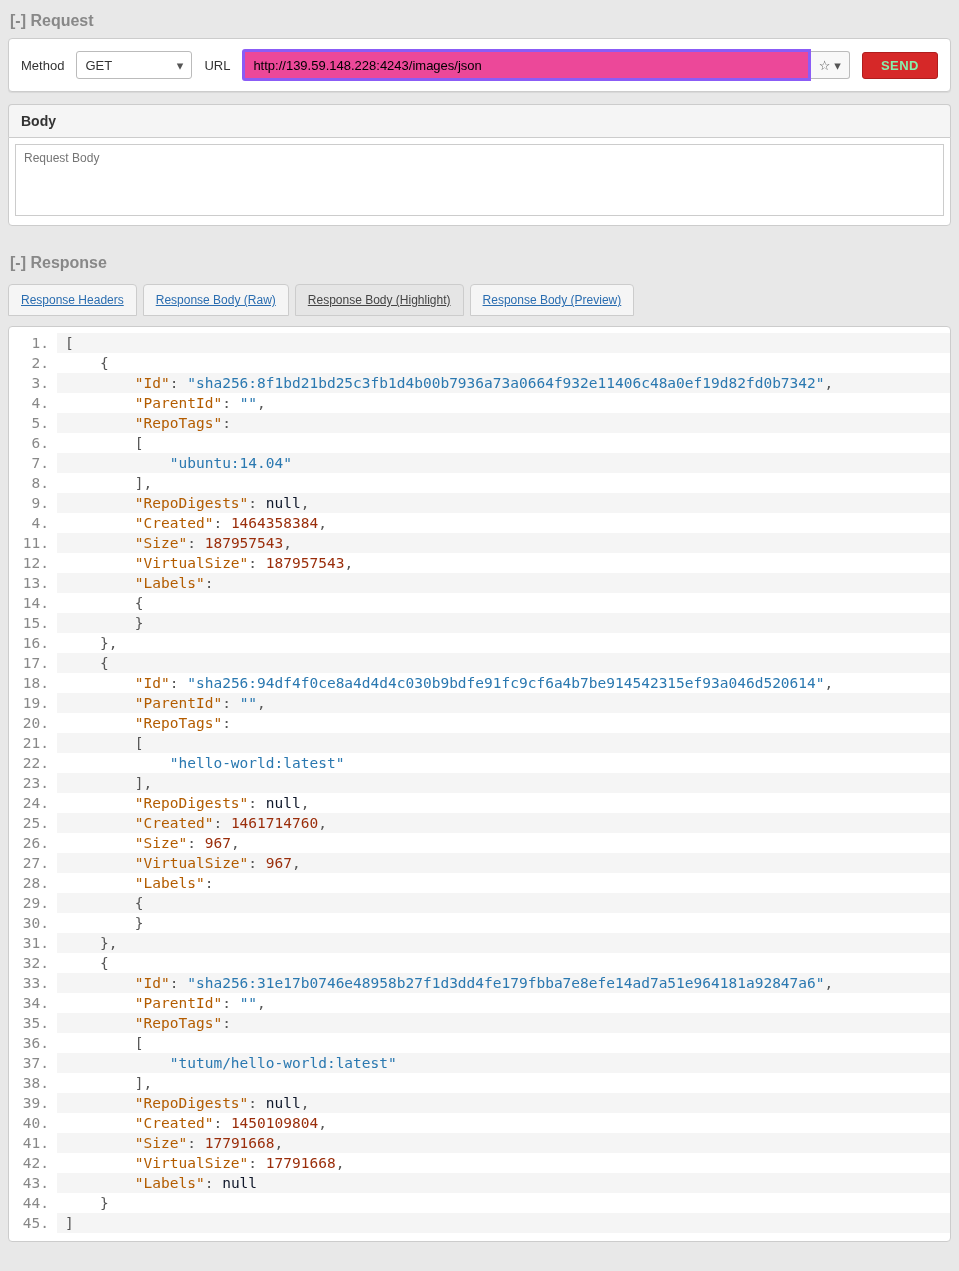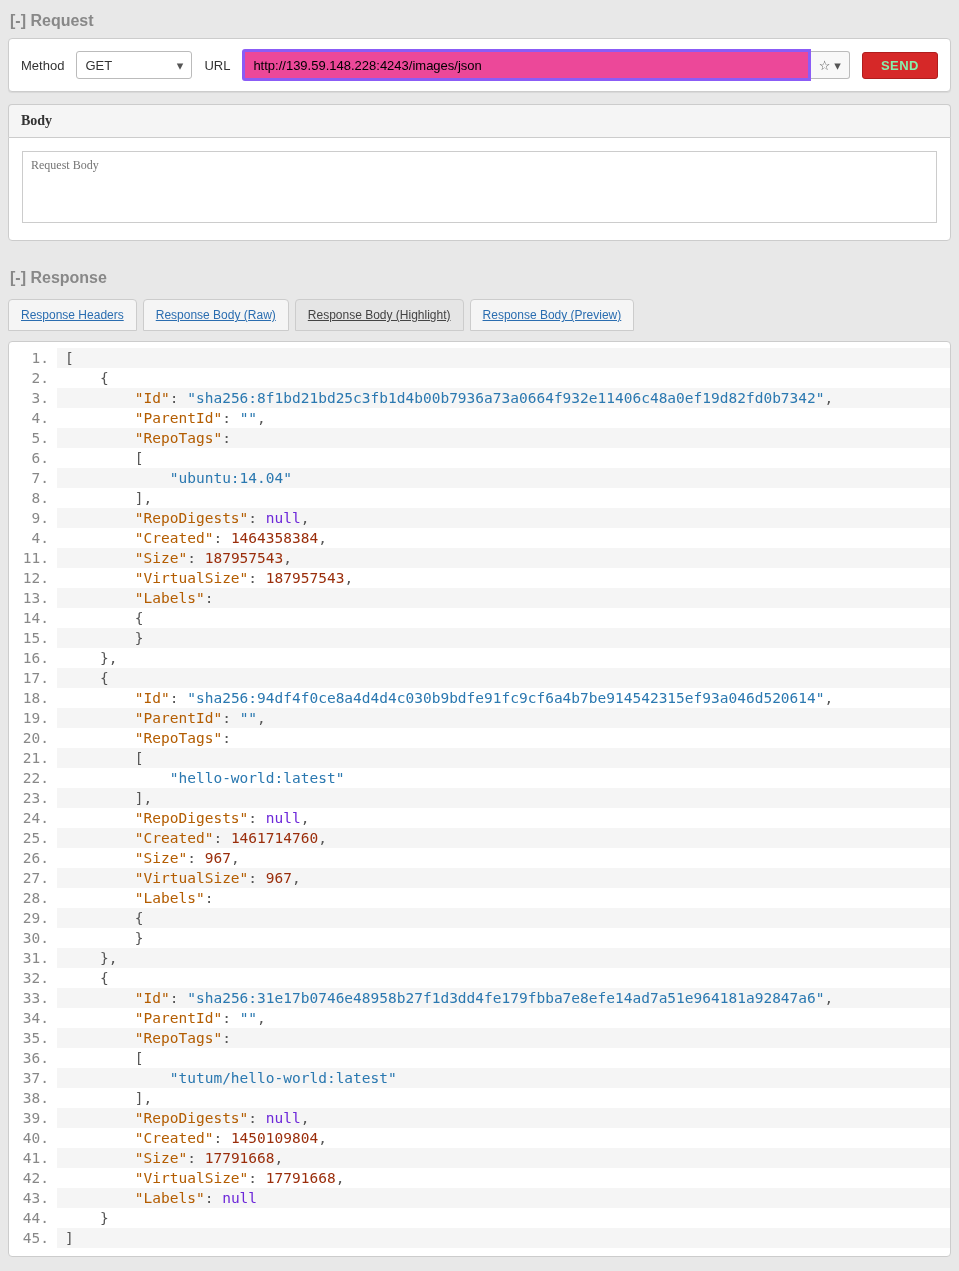--- a/index.html
+++ b/index.html
@@ -79,36 +79,35 @@
     background: #d62828;
     color: #86efac;
     font-weight: bold;
     font-size: 13px;
     border: 1px solid #b01d1d;
     border-radius: 3px;
     letter-spacing: 0.5px;
   }
   .body-panel {
     margin-top: 12px;
-    font-family: Liberation Serif, serif;
   }
   .body-title {
     background: #f5f5f5;
     border: 1px solid #ccc;
     border-bottom: none;
     border-radius: 4px 4px 0 0;
     padding: 8px 12px;
     font-weight: bold;
     font-size: 14px;
   }
   .body-area {
     border: 1px solid #ccc;
     border-radius: 0 0 4px 4px;
     background: #fff;
-    padding: 13px;
+    padding: 6px;
   }
   .body-textarea {
     width: 100%;
     height: 72px;
     border: 1px solid #ccc;
     padding: 6px 8px;
     font-size: 12px;
     color: #999;
     resize: none;
     font-family: inherit;
@@ -154,21 +153,21 @@
   .ln::after { content: "."; }
   .code-content {
     flex: 1;
     padding-left: 8px;
     overflow: hidden;
   }
   .p  { color: #555; }      
   .k  { color: #b35c00; }   
   .s  { color: #2a78b0; }   
   .n  { color: #9a2d0a; }   
-  .nl { color: #6d28d9; text-align: center; }   
+  .nl { color: #0f172a; text-align: center; }   
 </style>
 </head>
 <body>
 
 <div class="wrap">
 
   <div class="sec-header">
     <span class="toggle">[-]</span>
     <span>Request</span>
   </div>

